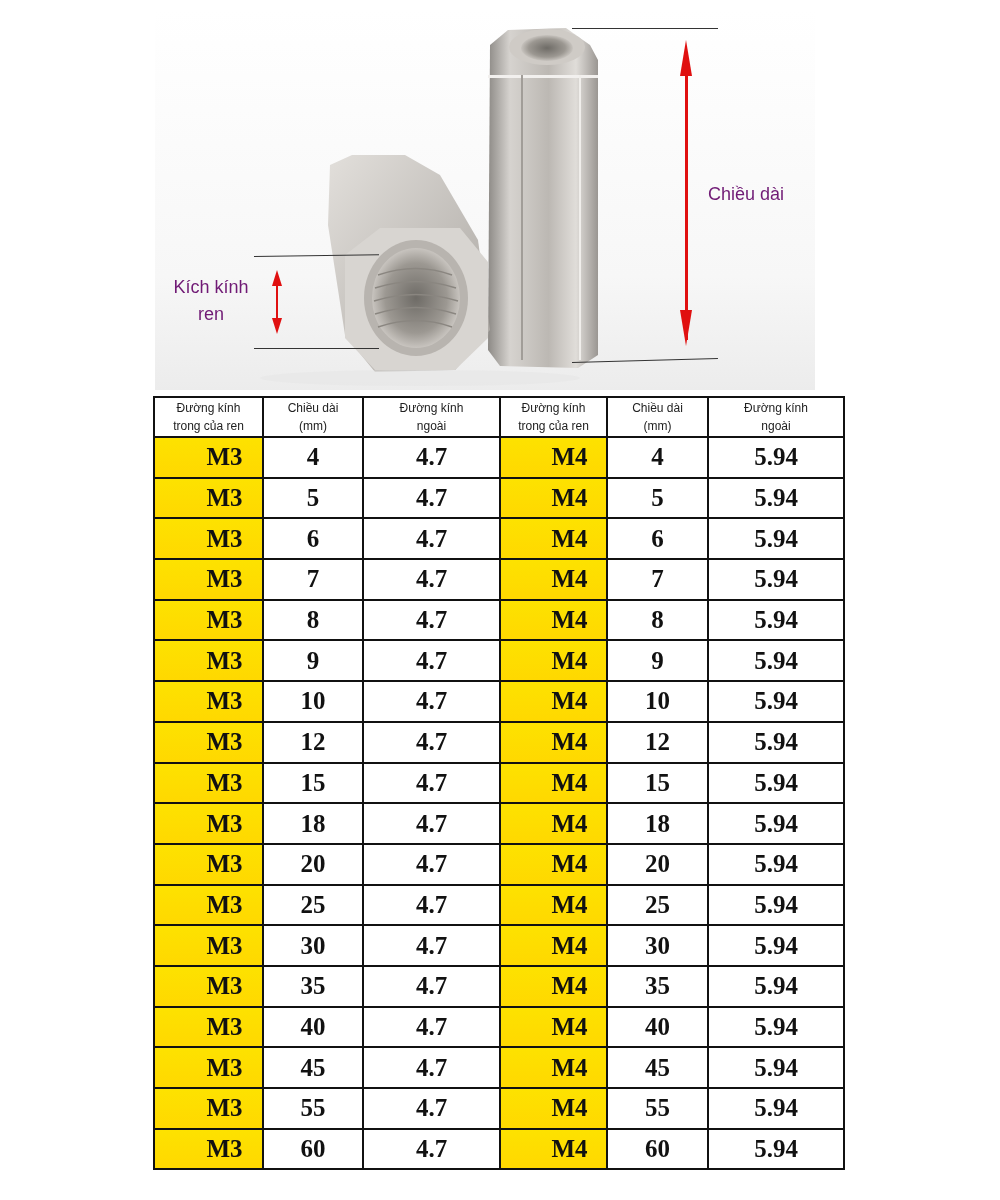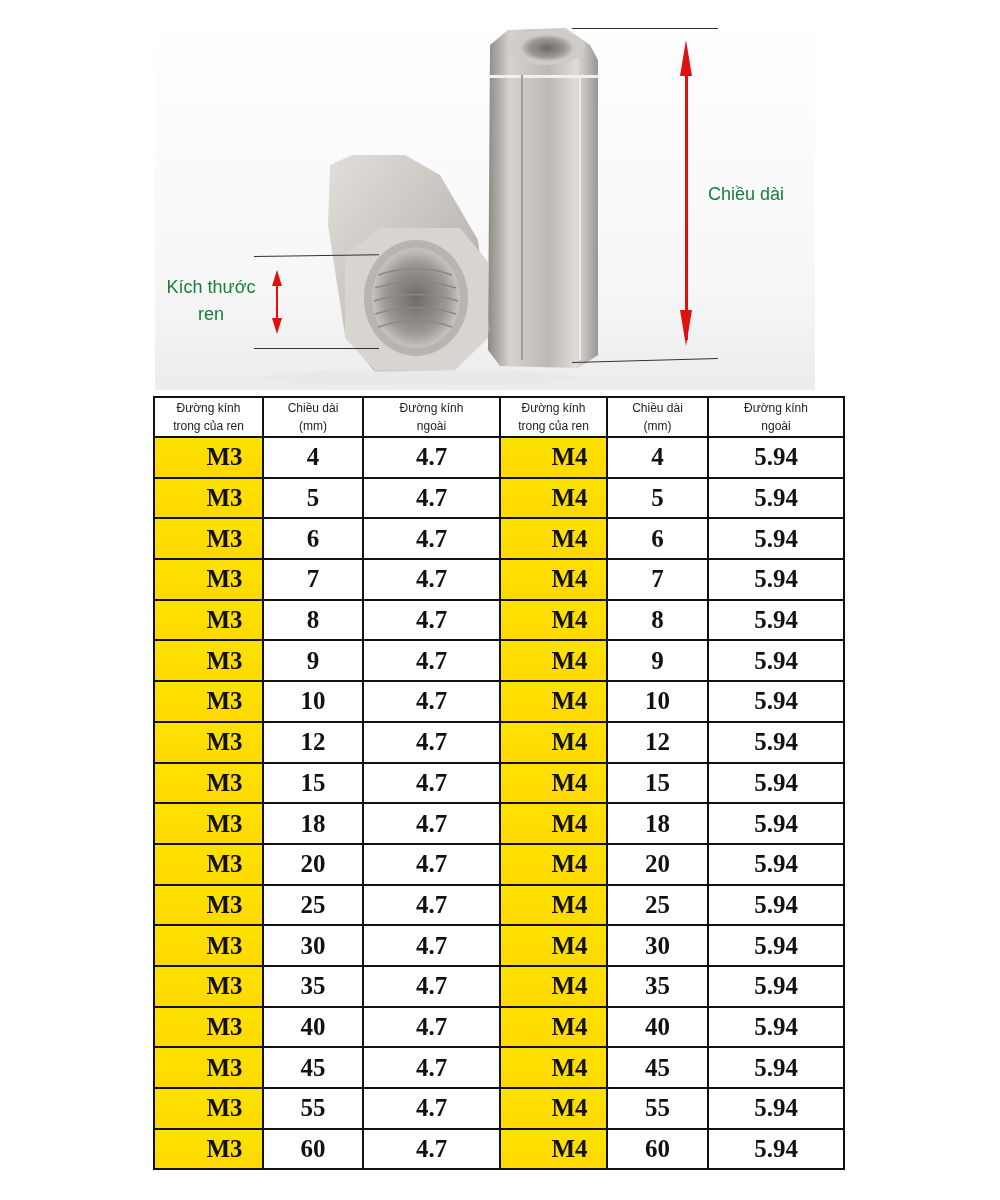--- a/index.html
+++ b/index.html
@@ -1,18 +1,18 @@
 <!DOCTYPE html>
 <html><head>
 <meta charset="utf-8">
 <style>
   html, body { margin:0; padding:0; background:#ffffff; }
   body { width:1000px; height:1200px; position:relative; overflow:hidden; font-family:"Liberation Sans", sans-serif; }
   .photo { position:absolute; left:155px; top:10px; width:660px; height:380px; background:linear-gradient(180deg,#ffffff 0%,#f7f7f7 70%,#ececec 100%); }
-  .label { position:absolute; font-size:18px; color:#15803d; text-align:center; line-height:27px; }
+  .label { position:absolute; font-size:18px; color:#701a75; text-align:center; line-height:27px; }
   .leader { position:absolute; height:1px; background:#333; }
   .arrow-shaft { position:absolute; width:3px; background:#e01010; }
   .arrow-up, .arrow-down { position:absolute; width:0; height:0; border-left:6px solid transparent; border-right:6px solid transparent; }
   .arrow-up { border-bottom:14px solid #e01010; }
   .arrow-down { border-top:14px solid #e01010; }
   table.spec { position:absolute; left:153px; top:396px; border-collapse:collapse; border:2px solid #f9a8d4; }
   table.spec th, table.spec td { border:2px solid #111; text-align:center; padding:0; }
   table.spec th { height:38px; font-weight:normal; font-size:12px; line-height:18px; color:#222; background:#fff; font-family:"Liberation Sans", sans-serif; }
   table.spec td { height:38.7px; font-family:"Liberation Serif", serif; font-weight:bold; font-size:25px; color:#111; background:#fff; }
   table.spec td.size { background:linear-gradient(180deg,#fde200 0%,#ffd800 100%);padding-left:32px; }
@@ -70,21 +70,21 @@
 
 <div class="arrow-up" style="left:680px;top:40px;border-bottom-width:36px;"></div>
 <div class="arrow-shaft" style="left:685px;top:72px;height:268px;"></div>
 <div class="arrow-down" style="left:680px;top:310px;border-top-width:36px;"></div>
 
 <div class="arrow-up" style="left:272px;top:270px;border-bottom-width:16px;border-left-width:5px;border-right-width:5px;"></div>
 <div class="arrow-shaft" style="left:276px;top:284px;height:38px;width:2px;"></div>
 <div class="arrow-down" style="left:272px;top:318px;border-top-width:16px;border-left-width:5px;border-right-width:5px;"></div>
 
 <div class="label" style="left:700px;top:181px;width:92px;">Chiều dài</div>
-<div class="label" style="left:158px;top:274px;width:106px;">Kích thước ren</div>
+<div class="label" style="left:158px;top:274px;width:106px;">Kích kính ren</div>
 
 <table class="spec">
   <colgroup>
     <col style="width:109px">
       <col style="width:100px">
       <col style="width:137px">
     <col style="width:107px">
       <col style="width:101px">
       <col style="width:136px">
   </colgroup>

